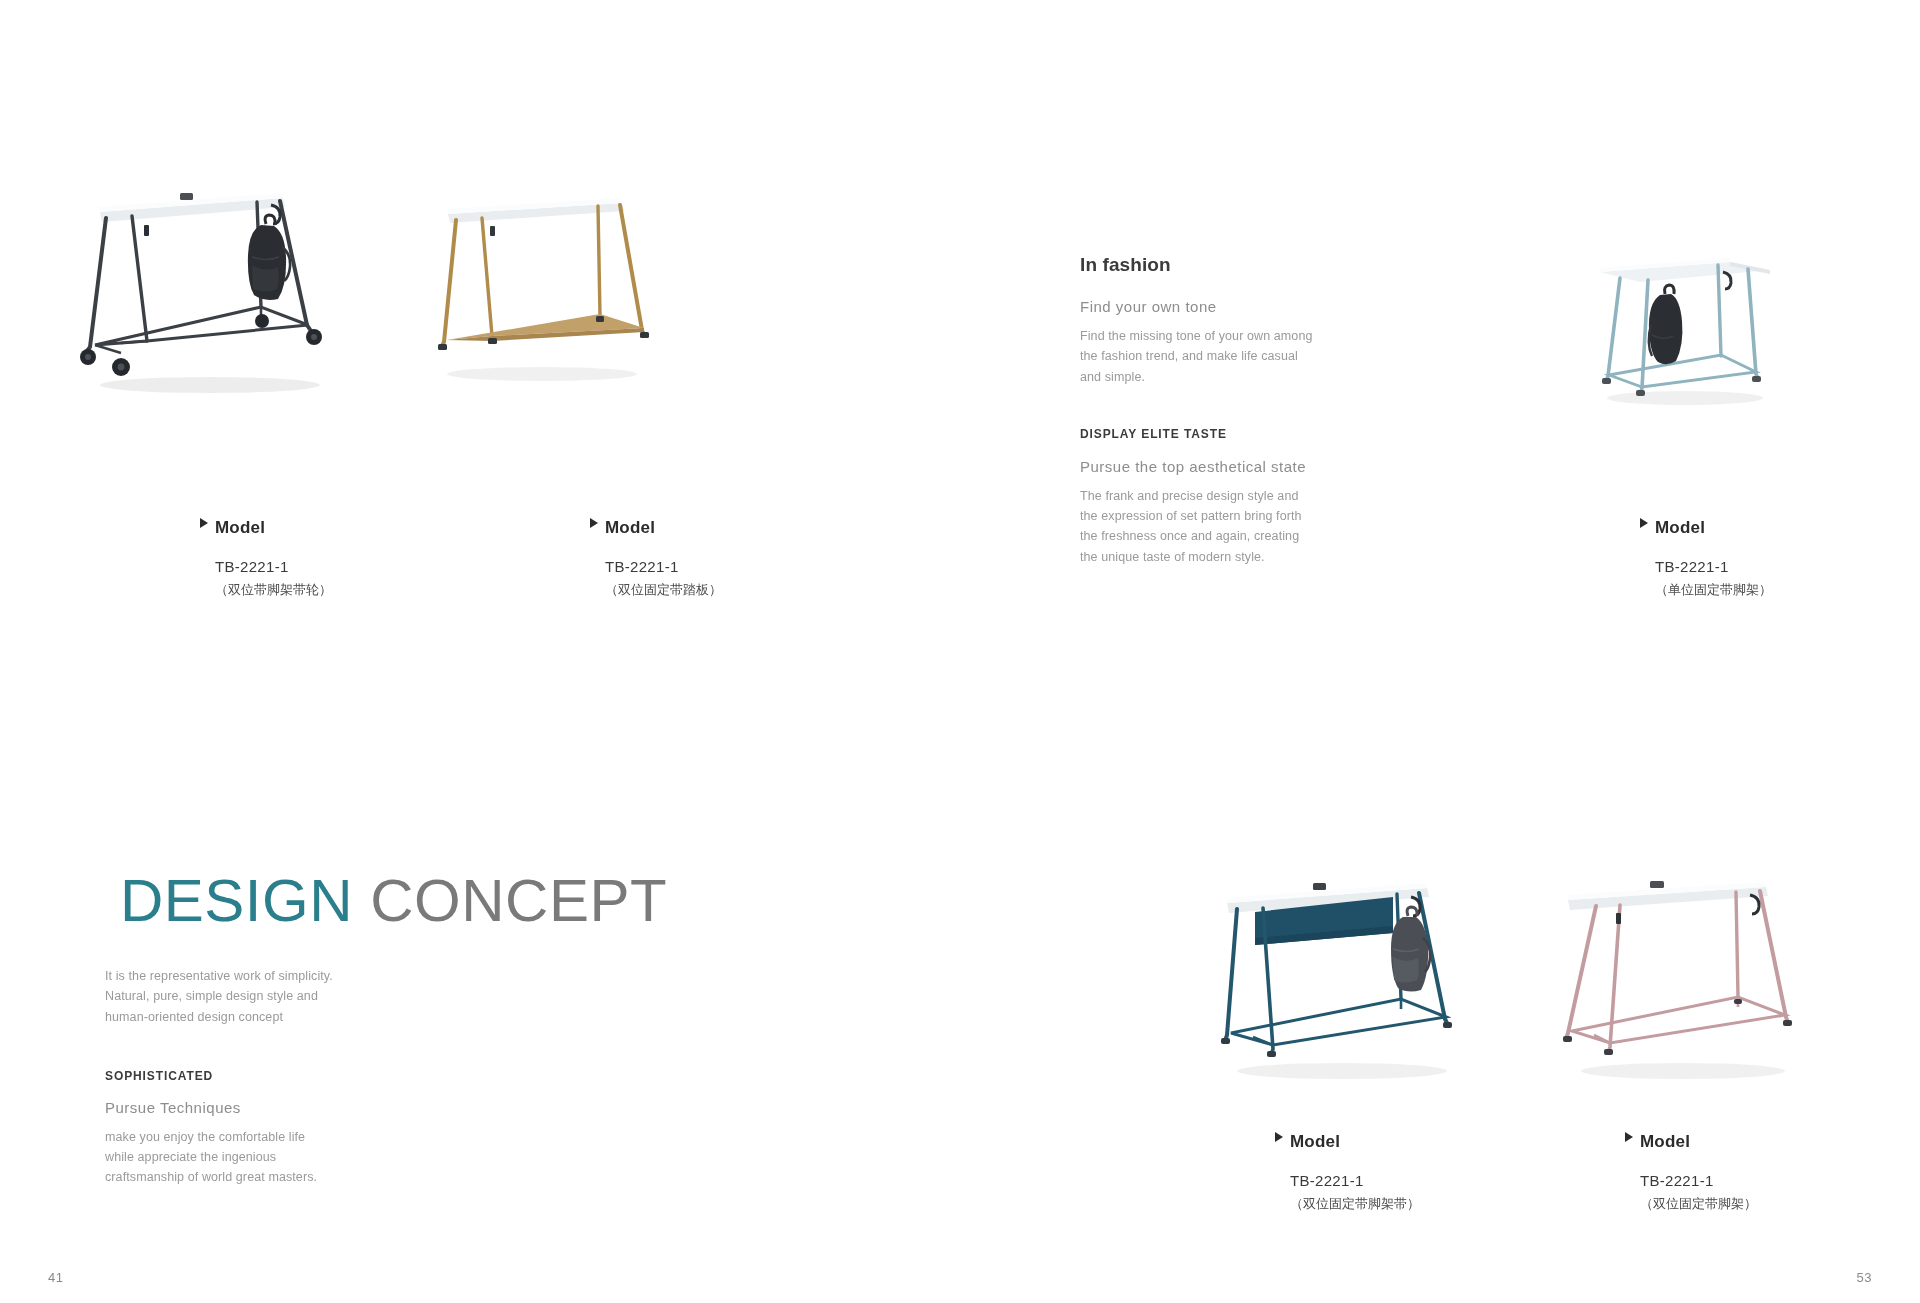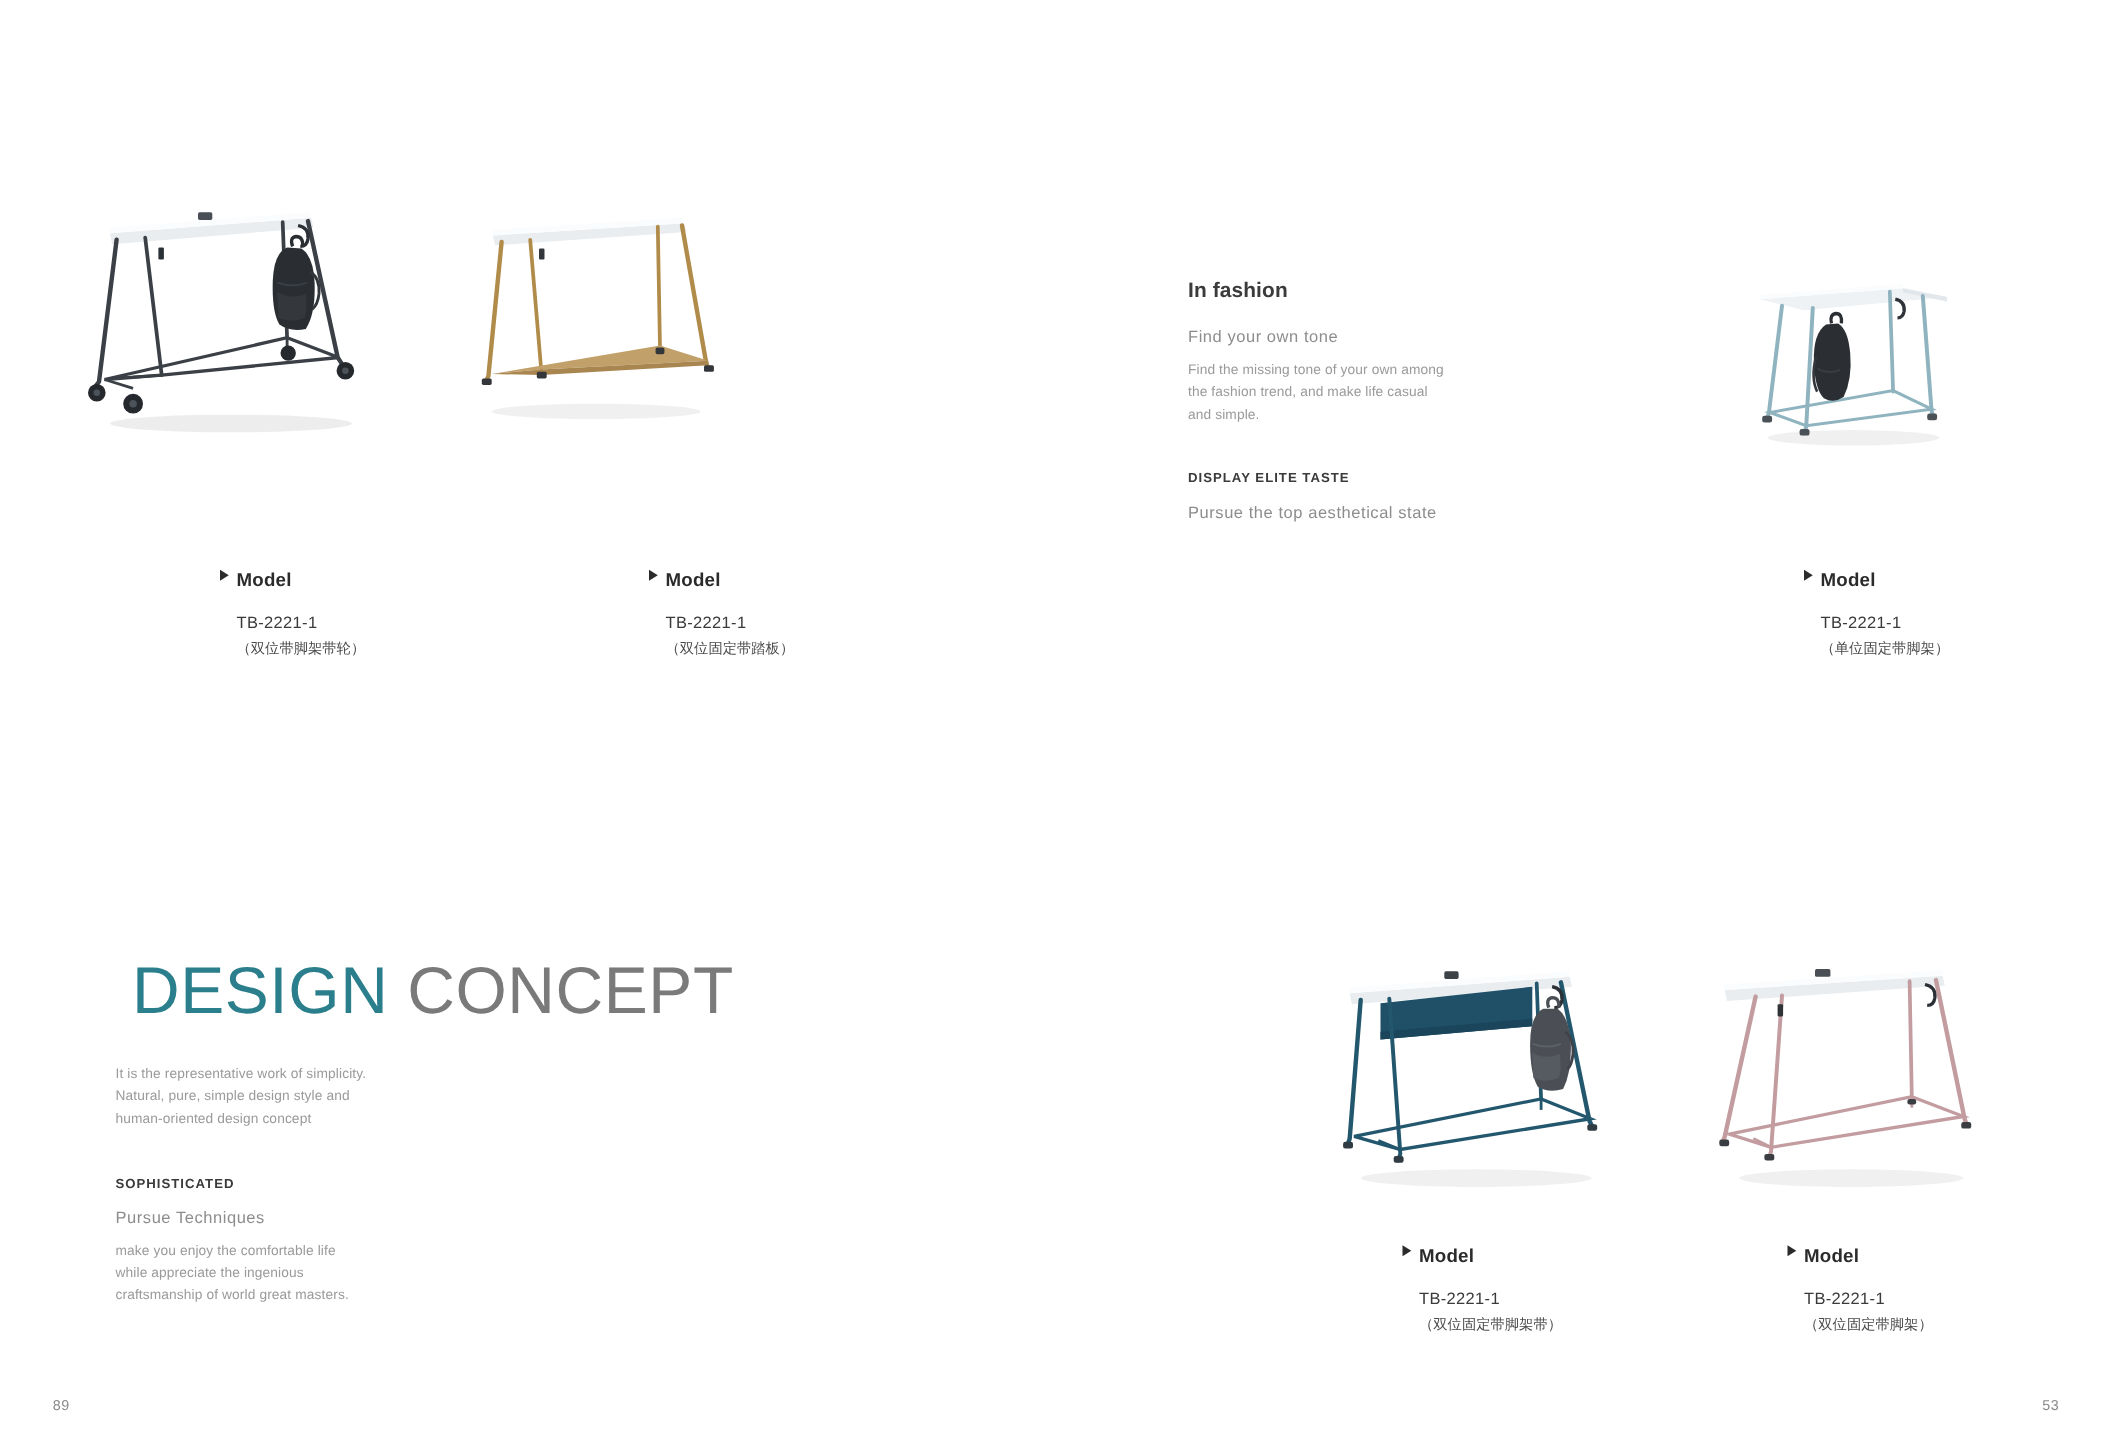--- a/index.html
+++ b/index.html
@@ -135,20 +135,21 @@
     <div class="model-code">TB-2221-1</div>
     <div class="model-cn">（双位固定带踏板）</div>
   </div>
 
   <div style="position:absolute;left:1080px;top:254px;width:250px;">
     <div class="sec-h1">In fashion</div>
     <div class="sec-h2" style="margin-top:22px;">Find your own tone</div>
     <div class="sec-body" style="margin-top:11px;width:240px;">Find the missing tone of your own among the fashion trend, and make life casual and simple.</div>
     <div class="sec-kicker" style="margin-top:40px;">DISPLAY ELITE TASTE</div>
     <div class="sec-h2" style="margin-top:17px;">Pursue the top aesthetical state</div>
+    <div class="sec-body" style="margin-top:11px;width:230px;">The frank and precise design style and the expression of set pattern bring forth the freshness once and again, creating the unique taste of modern style.</div>
   </div>
 
   <div class="photo" style="left:1590px;top:250px;width:190px;height:160px;">
     <svg width="190" height="160" viewBox="0 0 190 160">
       <ellipse cx="95" cy="148" rx="78" ry="7" fill="#000" opacity="0.06"></ellipse>
       <polygon points="10,22 140,12 180,20 50,32" fill="#eef2f5"></polygon>
       <polygon points="10,22 140,12 140,8 10,18" fill="#fbfcfd"></polygon>
       <polygon points="140,12 180,20 180,24 140,16" fill="#e2e7ec"></polygon>
 
       <path d="M30,28 L18,126 L16,131" stroke="#8fb3bf" stroke-width="3.6" fill="none" stroke-linecap="round"></path>
@@ -262,16 +263,16 @@
   </div>
   <div class="model-block" style="left:1625px;top:1132px;">
     <div class="model-head">
       <span class="tri"></span>
       <span>Model</span>
     </div>
     <div class="model-code">TB-2221-1</div>
     <div class="model-cn">（双位固定带脚架）</div>
   </div>
 
-  <div class="pgnum" style="left:48px;">89</div>
+  <div class="pgnum" style="left:48px;">41</div>
   <div class="pgnum" style="right:48px;">53</div>
 
 </div>
 
 </body></html>

